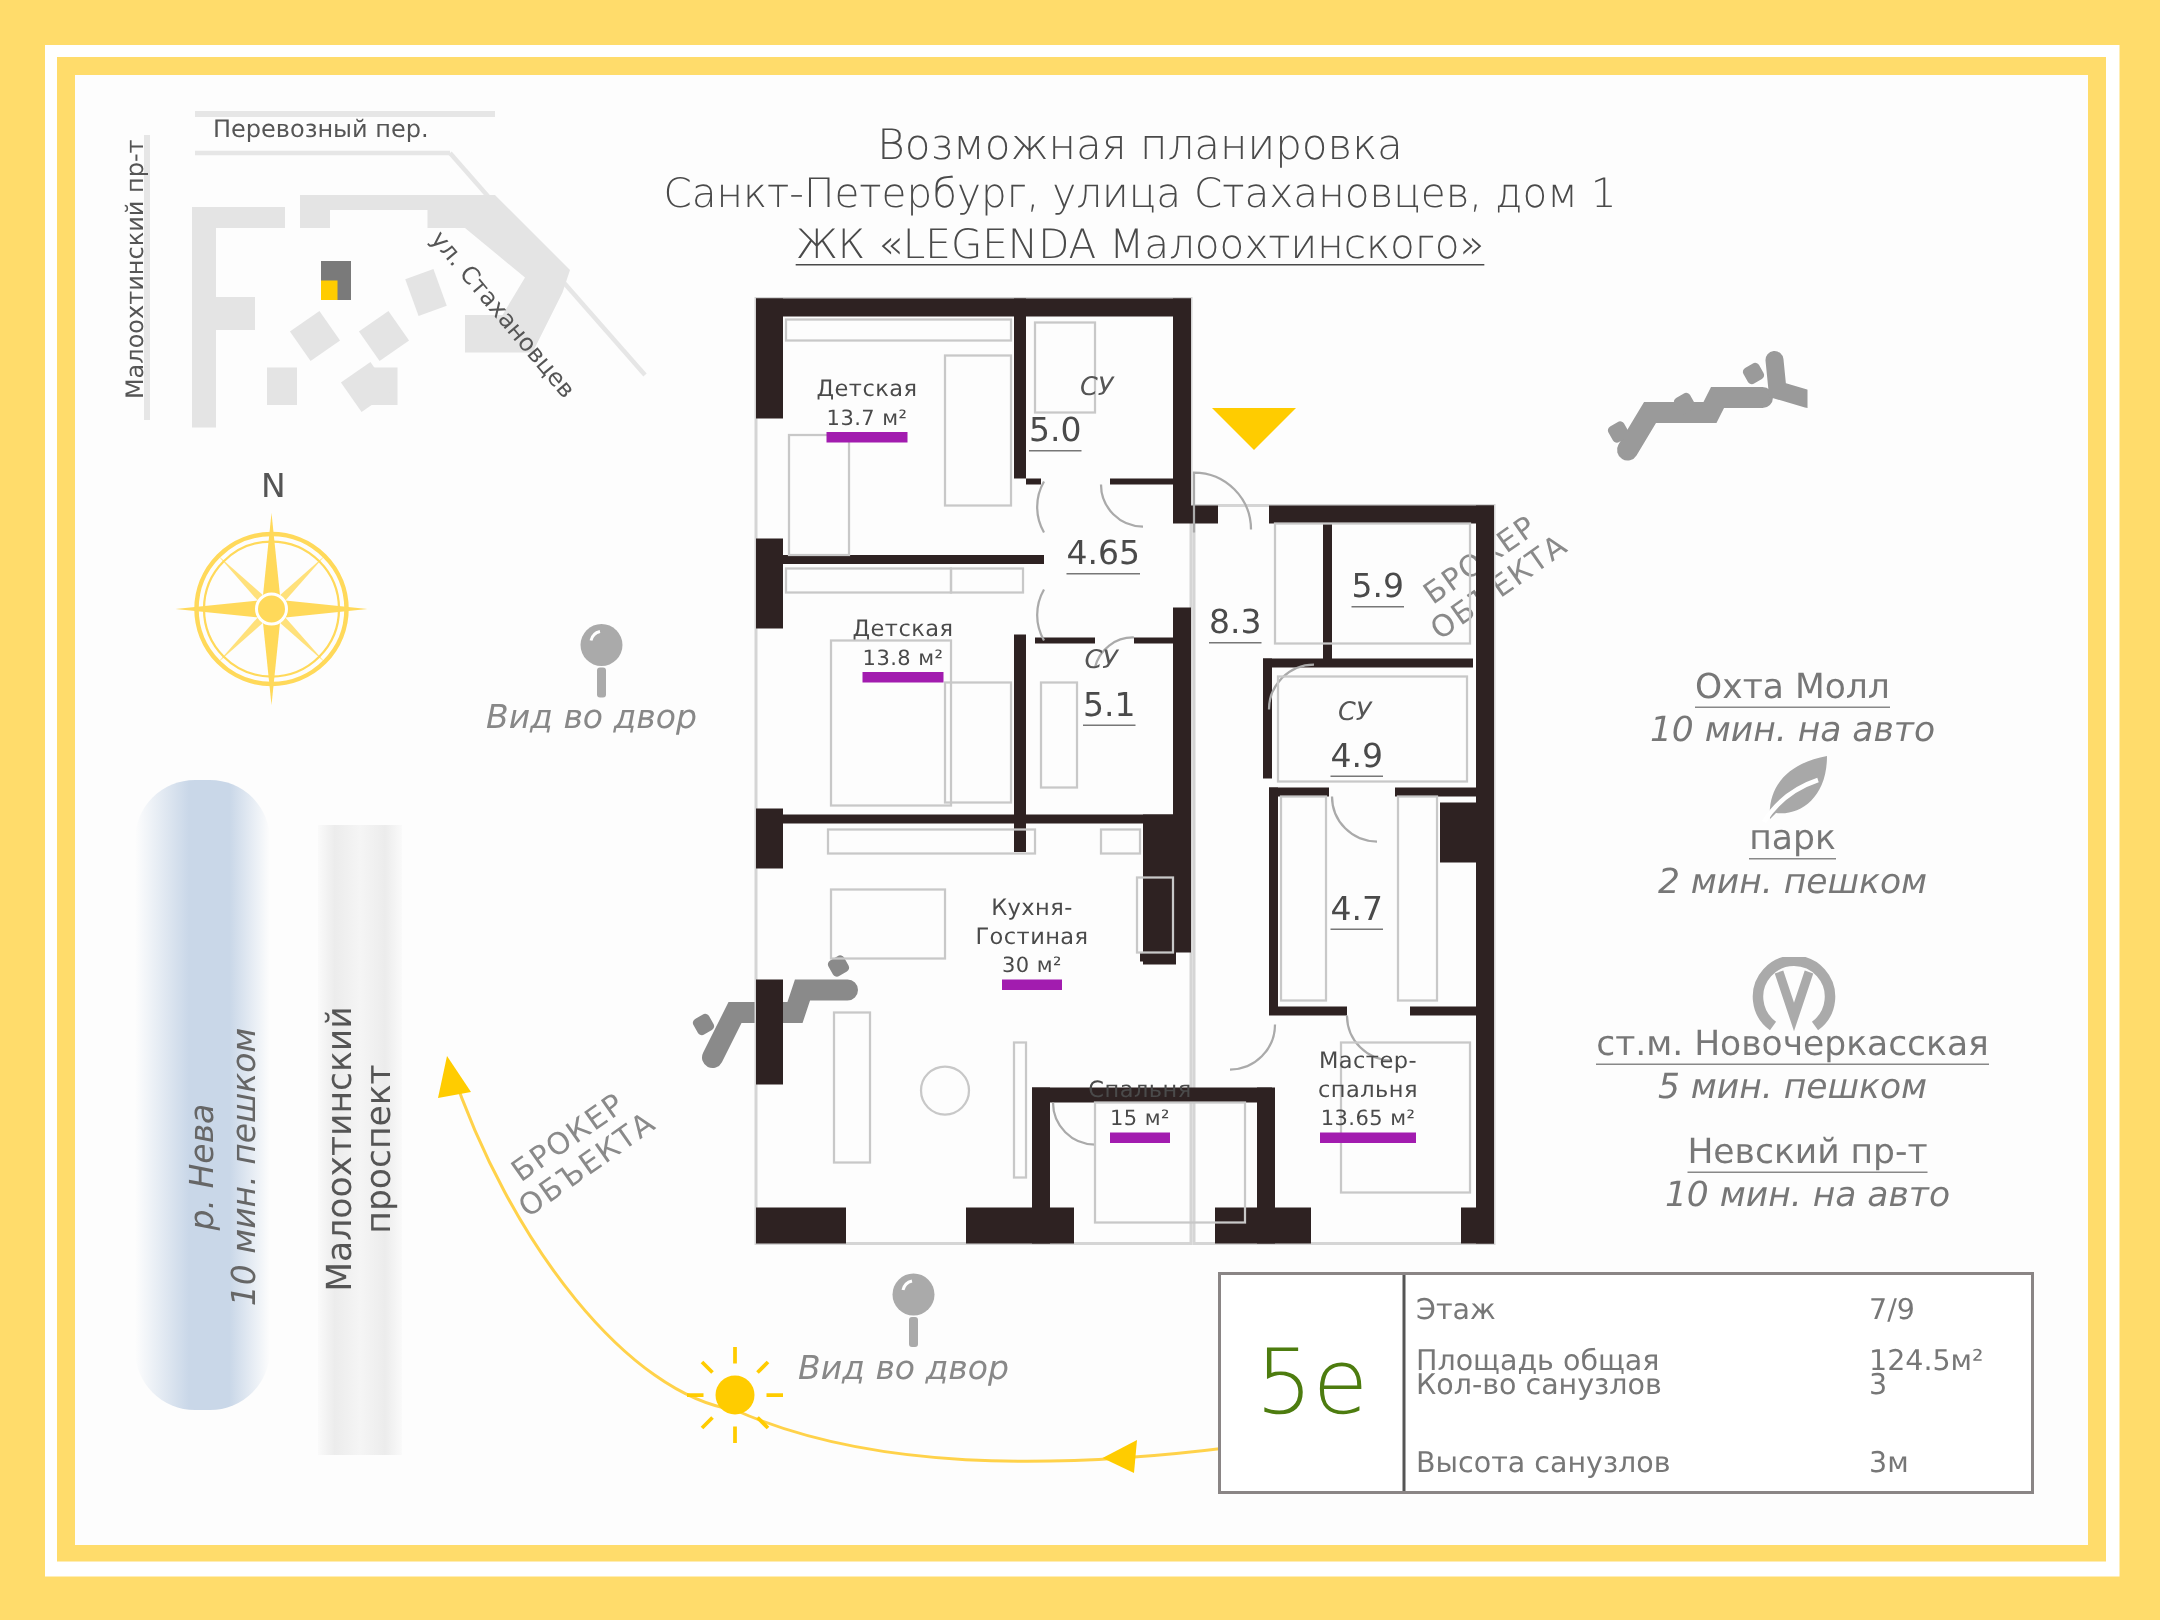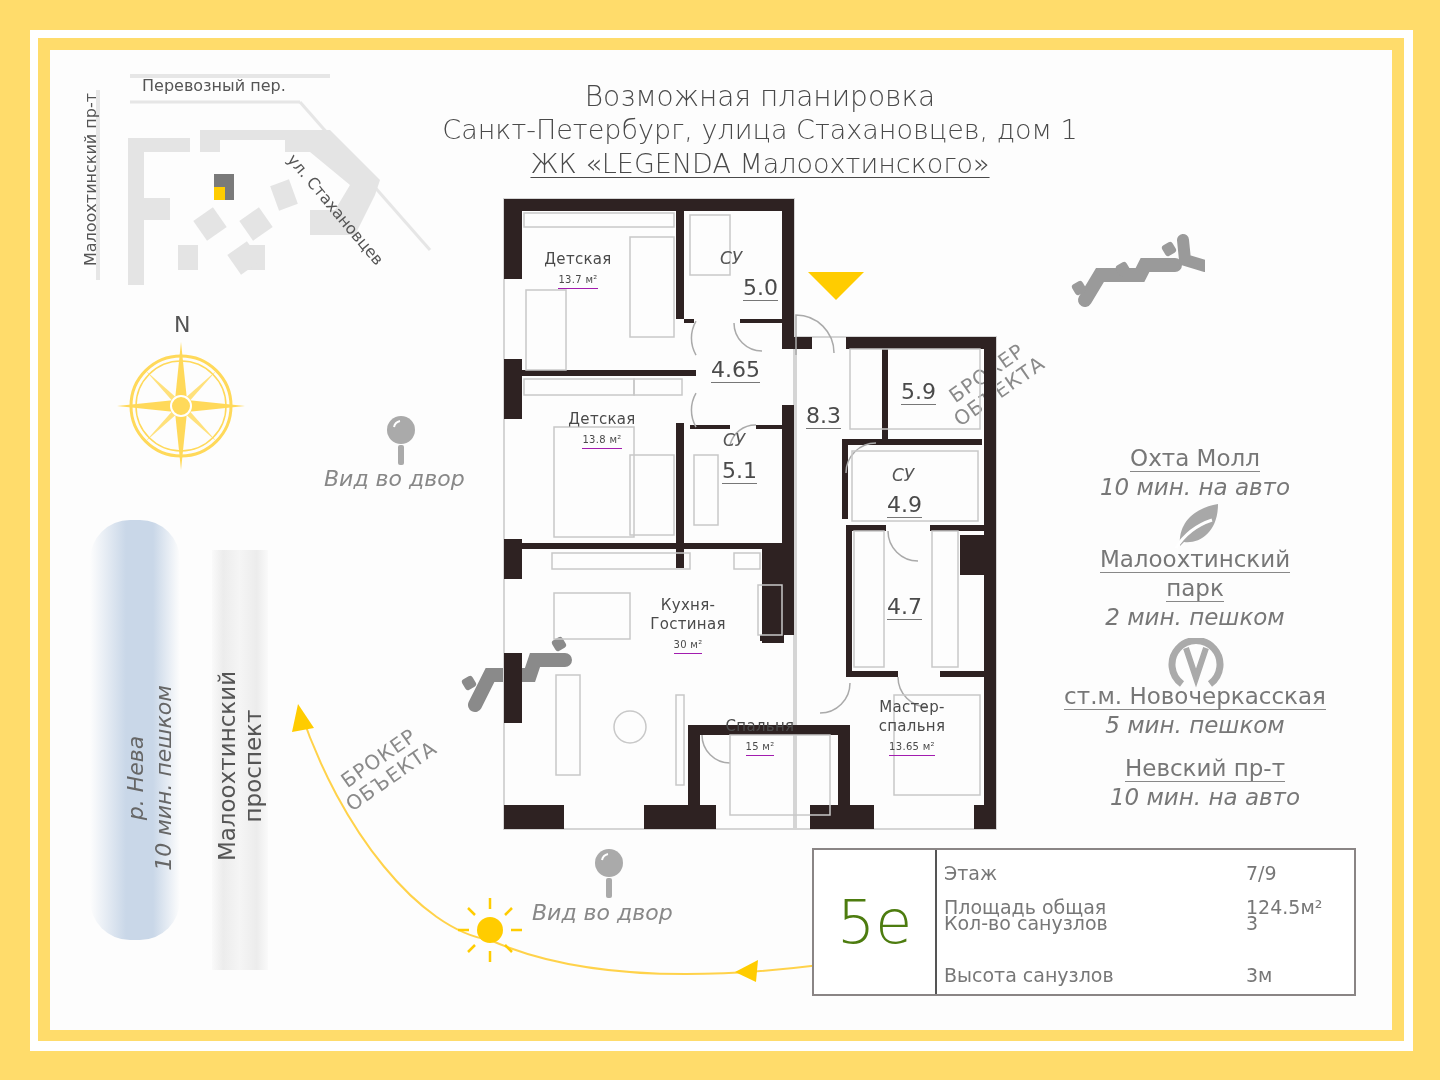--- a/index.html
+++ b/index.html
@@ -4,21 +4,21 @@
 <style>
   html,body{margin:0;padding:0;}
   body{width:1440px;height:1080px;position:relative;overflow:hidden;background:#ffdc6b;font-family:"DejaVu Sans","Liberation Sans",sans-serif;}
   .frame-white{position:absolute;left:30px;top:30px;width:1383px;height:1021px;background:#fff;}
   .frame-yellow{position:absolute;left:38px;top:38px;width:1366px;height:1003px;background:#ffdc6b;}
   .canvas{position:absolute;left:50px;top:50px;width:1342px;height:980px;background:#fdfdfd;overflow:hidden;}
   .abs{position:absolute;}
   .title{position:absolute;left:360px;width:700px;text-align:center;color:#4a4a4a;font-weight:300;}
   .ul{text-decoration:underline;text-decoration-thickness:1px;text-underline-offset:4px;margin-top:22px;}
   .room-label{position:absolute;text-align:center;color:#4a4a4a;font-size:15px;line-height:19px;letter-spacing:0.3px;}
-  .room-area{display:inline-block;border-bottom:1px solid #a21caf;font-size:10px;line-height:17px;}
+  .room-area{display:inline-block;border-bottom:7px solid #a21caf;font-size:14px;line-height:17px;}
   .room-num{position:absolute;color:#4a4a4a;font-size:22px;border-bottom:1.5px solid #777;line-height:24px;}
   .su{position:absolute;color:#555;font-size:17px;font-style:italic;}
   .poi{position:absolute;text-align:center;color:#777;font-size:23px;line-height:29px;}
   .poi .name{display:inline-block;border-bottom:1.5px solid #888;line-height:26px;}
   .poi .time{font-style:italic;}
   .vid{position:absolute;color:#888;font-size:22px;font-style:italic;}
   .street{position:absolute;color:#555;font-size:16px;white-space:nowrap;}
   .info{position:absolute;left:762px;top:798px;width:540px;height:144px;border:2px solid #8a8585;background:#fff;}
   .info .code{position:absolute;left:0;top:0;width:121px;height:144px;border-right:2px solid #555;font-size:60px;color:#4d7c0f;font-weight:300;display:flex;align-items:center;justify-content:center;}
   .info .row{position:absolute;left:130px;width:400px;font-size:19px;color:#777;height:34px;line-height:34px;}
@@ -236,21 +236,21 @@
 
   <div class="room-label" style="left:478px;top:200px;width:100px;">
     <div>Детская</div>
     <span class="room-area">13.7 м²</span>
   </div>
   <div class="room-label" style="left:502px;top:360px;width:100px;">
     <div>Детская</div>
     <span class="room-area">13.8 м²</span>
   </div>
   <div class="su" style="left:670px;top:198px;">СУ</div>
-  <div class="room-num" style="left:693px;top:226px;">5.0</div>
+  <div class="room-num" style="left:636px;top:226px;">5.0</div>
   <div class="su" style="left:673px;top:380px;">СУ</div>
   <div class="room-num" style="left:672px;top:409px;">5.1</div>
   <div class="room-num" style="left:661px;top:308px;">4.65</div>
   <div class="room-num" style="left:756px;top:354px;">8.3</div>
   <div class="room-num" style="left:851px;top:330px;">5.9</div>
   <div class="su" style="left:842px;top:415px;">СУ</div>
   <div class="room-num" style="left:837px;top:443px;">4.9</div>
   <div class="room-num" style="left:837px;top:517px;margin-top:28px;">4.7</div>
   <div class="room-label" style="left:588px;top:546px;width:100px;">
     <div>Кухня-</div>
@@ -273,21 +273,20 @@
 
   <div class="poi" style="left:1000px;top:394px;width:290px;">
     <div><span class="name">Охта Молл</span></div>
     <div class="time">10 мин. на авто</div>
   </div>
   <svg class="abs" style="left:1120px;top:452px;" width="50" height="48">
     <path d="M10 44 C 8 20, 25 6, 48 2 C 48 30, 30 42, 14 40 Z" fill="#a8a8a8"></path>
     <path d="M6 46 C 16 30, 30 22, 42 18" stroke="#fff" stroke-width="3" fill="none"></path>
   </svg>
   <div class="poi" style="left:1000px;top:495px;width:290px;">
-    <div><span class="name">Малоохтинский</span></div>
     <div><span class="name">парк</span></div>
     <div class="time">2 мин. пешком</div>
   </div>
   <svg class="abs" style="left:1118px;top:588px;" width="56" height="50">
     <path d="M14 46 A24 24 0 1 1 42 46" fill="none" stroke="#aaa" stroke-width="7"></path>
     <path d="M18 10 L28 40 L38 10" fill="none" stroke="#aaa" stroke-width="6"></path>
   </svg>
   <div class="poi" style="left:980px;top:632px;width:330px;">
     <div><span class="name">ст.м. Новочеркасская</span></div>
     <div class="time">5 мин. пешком</div>

